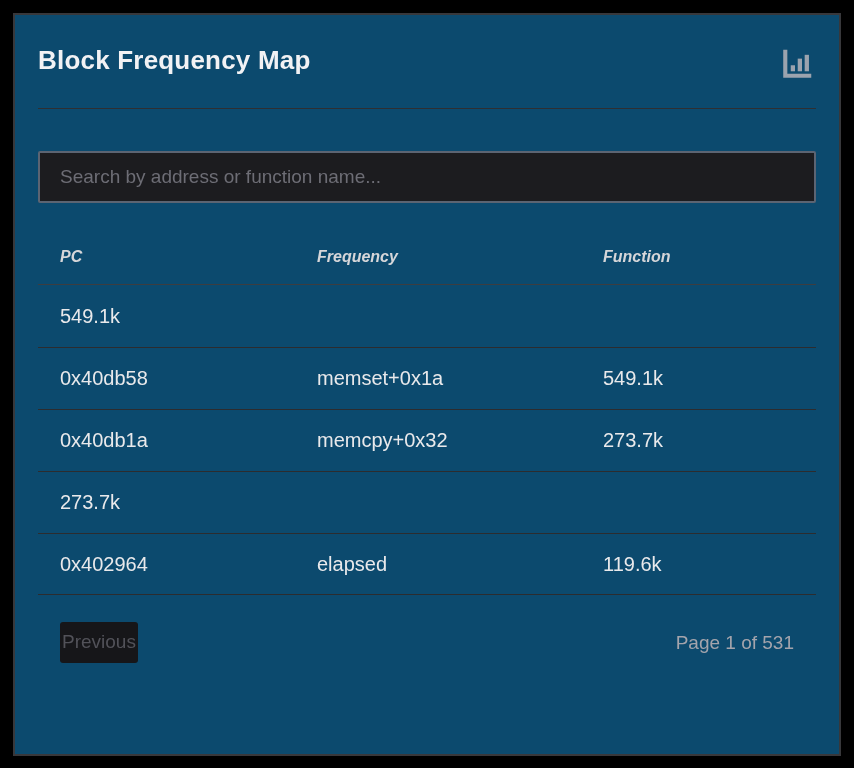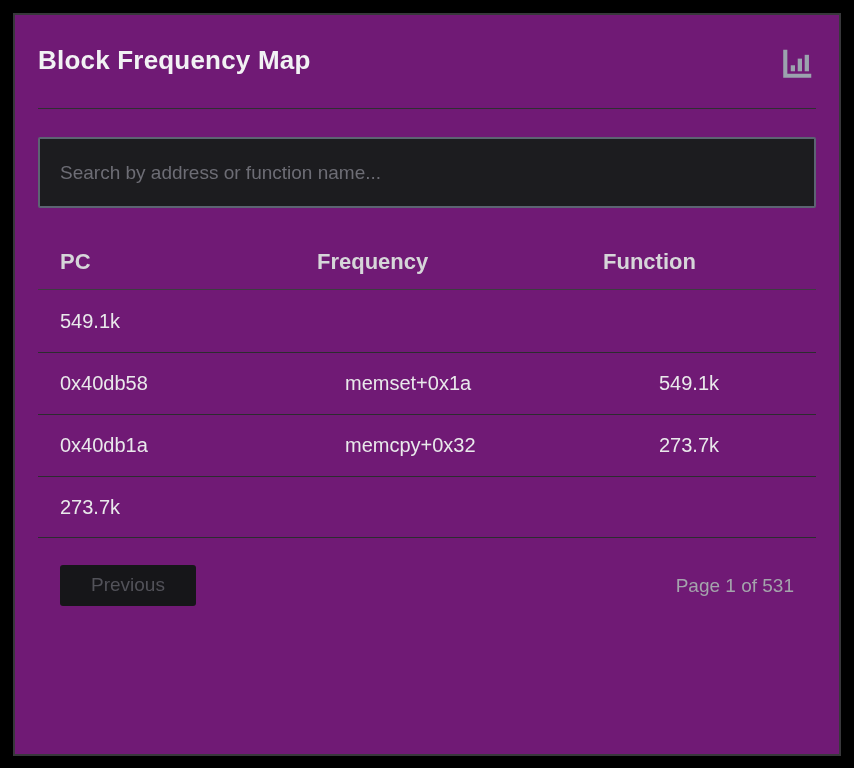--- a/index.html
+++ b/index.html
@@ -6,21 +6,21 @@
   html, body {
     width: 854px; height: 768px;
     background: #000000;
     font-family: "Liberation Sans", "DejaVu Sans", sans-serif;
     overflow: hidden;
   }
   .card {
     position: absolute;
     left: 13px; top: 13px;
     width: 828px; height: 743px;
-    background: #701a75;
+    background: #0c4a6e;
     border: 2px solid #38383b;
     padding: 22px 23px;
   }
   .card-header {
     display: flex;
     justify-content: space-between;
     align-items: flex-start;
     margin-top: 8px;
   }
   .card-title {
@@ -35,22 +35,22 @@
     flex: none;
   }
   .title-divider {
     height: 1px;
     background: #2f2f32;
     margin-top: 25px;
   }
   .search-input {
     display: block;
     width: 100%;
-    height: 71px;
-    margin-top: 28px;
+    height: 52px;
+    margin-top: 42px;
     background: #1c1c1f;
     border: 2px solid #5c6472;
     border-radius: 2px;
     outline: none;
     padding: 0 20px;
     font-family: "Liberation Sans", "DejaVu Sans", sans-serif;
     font-size: 19px;
     color: #e6e6e9;
   }
   .search-input::placeholder { color: #6d6d75; opacity: 1; }
@@ -59,43 +59,44 @@
     display: grid;
     grid-template-columns: 257px 286px 1fr;
     align-items: center;
   }
   .t-row > div { padding-left: 22px; }
   .t-head {
     height: 56px;
     border-bottom: 1px solid #3d3d40;
   }
   .t-head > div {
-    font-size: 22px;
+    font-size: 16px;
     font-weight: 700;
     color: #d6d6d9;
+    font-style: italic;
   }
   .t-body-row {
     height: 62px;
     font-size: 20px;
     color: #e9e9eb;
     cursor: default;
   }
-  .t-body-row + .t-body-row { border-top: 1px solid #2c2c2f; gap: 28px; }
+  .t-body-row + .t-body-row { border-top: 1px solid #2c2c2f; }
   .t-body-row:last-child { border-bottom: 1px solid #2c2c2f; }
   .pagination {
     margin-top: 27px;
     padding: 0 22px;
     display: flex;
     align-items: center;
     justify-content: space-between;
   }
   .page-btn {
     font-family: "Liberation Sans", "DejaVu Sans", sans-serif;
     font-size: 19px;
-    padding: 9px 31px 10px;
+    padding: 9px 2px 10px;
     border: none;
     border-radius: 3px;
     cursor: pointer;
   }
   .page-btn.prev {
     background: #161619;
     color: #525259;
     cursor: default;
   }
   .page-btn.next {
@@ -142,20 +143,25 @@
       <div>549.1k</div>
     </div>
     <div class="t-row t-body-row">
       <div>0x40db1a</div>
       <div>memcpy+0x32</div>
       <div>273.7k</div>
     </div>
     <div class="t-row t-body-row">
       <div>273.7k</div>
     </div>
+    <div class="t-row t-body-row">
+      <div>0x402964</div>
+      <div>elapsed</div>
+      <div>119.6k</div>
+    </div>
   </div>
 
   <div class="pagination">
     <button class="page-btn prev" disabled="">Previous</button>
     <span class="page-status">Page 1 of 531</span>
   </div>
 
 </div>
 
 </body></html>

